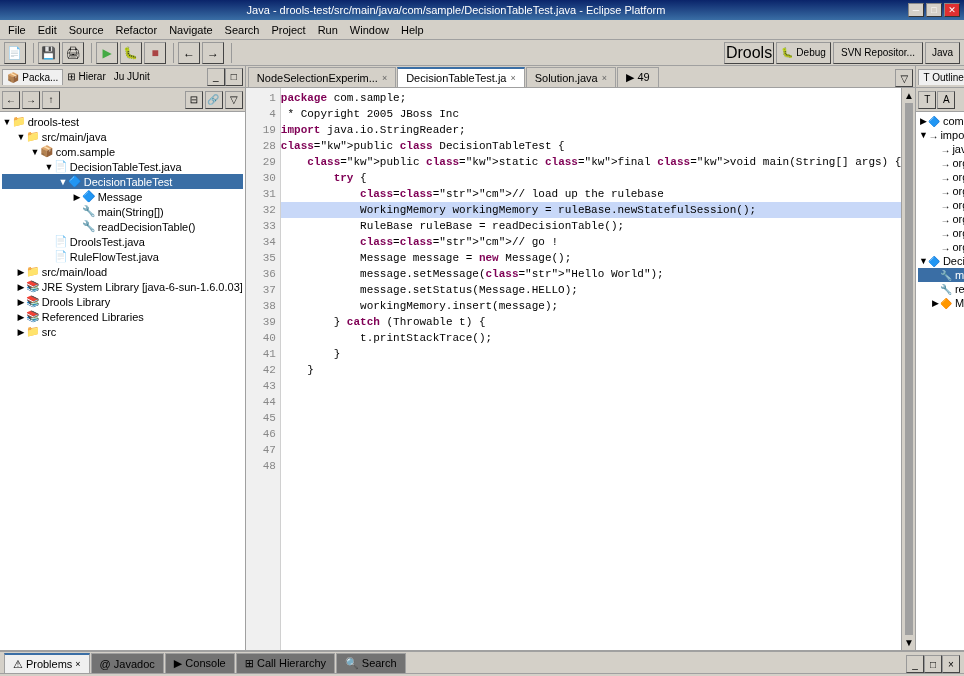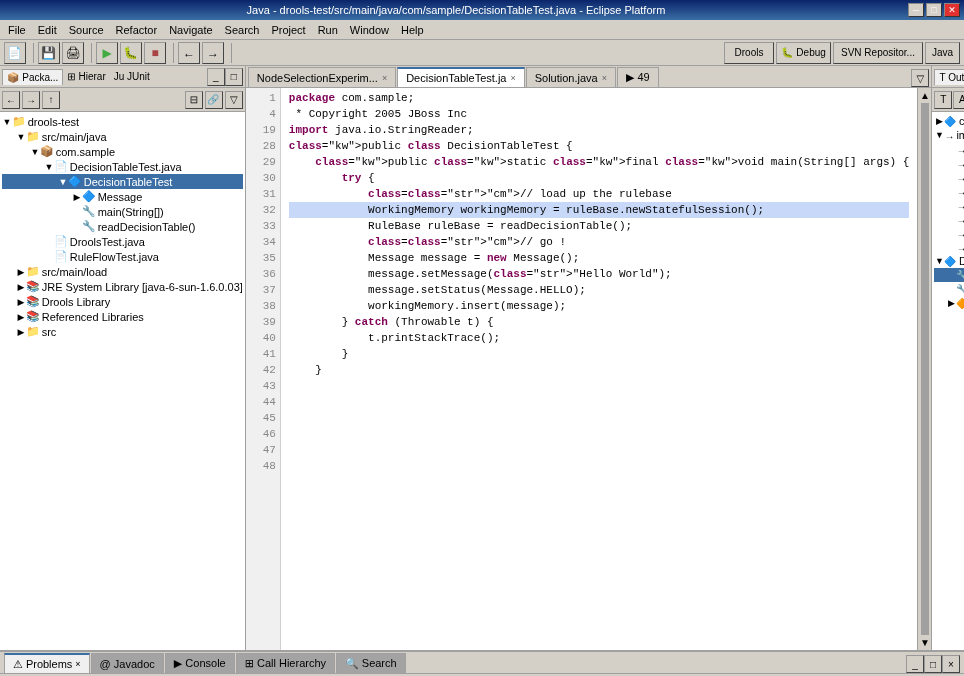--- a/index.html
+++ b/index.html
@@ -40,35 +40,35 @@
     .tree-label { font-size: 11px; }
 
     
     #center-panel { flex: 1; display: flex; flex-direction: column; background: #f0f0f0; }
     #editor-tabs { background: #d4d0c8; height: 22px; display: flex; align-items: flex-end; padding: 0 2px; border-bottom: 1px solid #a0a0a0; overflow: hidden; }
     .editor-tab { height: 20px; padding: 0 8px; font-size: 11px; cursor: pointer; display: flex; align-items: center; gap: 4px; background: #d4d0c8; border-top: 1px solid #a0a0a0; border-left: 1px solid #a0a0a0; border-right: 1px solid #a0a0a0; margin-right: 1px; white-space: nowrap; }
     .editor-tab.active { background: white; border-top: 2px solid #3a6ea5; justify-content: space-between; }
     .editor-tab .close-x { font-size: 9px; color: #666; }
     #editor-area { display: flex; flex: 1; background: white; overflow: hidden; }
     #line-numbers { background: #f0f0f0; border-right: 1px solid #d0d0d0; padding: 2px 4px; font-family: 'Courier New', monospace; font-size: 11px; color: #888; line-height: 16px; min-width: 35px; text-align: right; overflow: hidden; }
-    #code-area { flex: 1; font-family: 'Courier New', monospace; font-size: 11px; padding: 2px 8px; overflow: auto; line-height: 16px; }
+    #code-area { flex: 1; font-family: 'Courier New', monospace; font-size: 11px; padding: 2px 0; overflow: auto; line-height: 16px; }
     .code-line { white-space: pre; line-height: 16px; }
     .code-line.highlighted { background: #c8d8f8; }
     .kw { color: #7f0055; font-weight: bold; }
 
     
     #right-panel { width: 195px; display: flex; flex-direction: column; background: #f0f0f0; border-left: 1px solid #a0a0a0; }
     #right-panel-tabs { background: #d4d0c8; height: 22px; display: flex; align-items: center; border-bottom: 1px solid #a0a0a0; padding: 0 2px; }
     #outline-toolbar { background: #d4d0c8; height: 24px; display: flex; align-items: center; padding: 0 2px; gap: 1px; border-bottom: 1px solid #a0a0a0; }
     #outline-area { flex: 1; overflow-y: auto; background: white; padding: 2px; }
 
     
     #bottom-panel { height: 210px; background: #f0f0f0; border-top: 2px solid #a0a0a0; display: flex; flex-direction: column; }
     #bottom-tabs { background: #d4d0c8; height: 22px; display: flex; align-items: flex-end; padding: 0 4px; border-bottom: 1px solid #a0a0a0; }
-    .bottom-tab { height: 20px; padding: 0 8px; font-size: 11px; cursor: pointer; display: flex; align-items: center; gap: 3px; background: #a3a3a3; border-top: 1px solid #a0a0a0; border-left: 1px solid #a0a0a0; border-right: 1px solid #a0a0a0; margin-right: 1px; }
+    .bottom-tab { height: 20px; padding: 0 8px; font-size: 11px; cursor: pointer; display: flex; align-items: center; gap: 3px; background: #737373; border-top: 1px solid #a0a0a0; border-left: 1px solid #a0a0a0; border-right: 1px solid #a0a0a0; margin-right: 1px; }
     .bottom-tab.active { background: #f0f0f0; border-top: 2px solid #3a6ea5; }
     #bottom-toolbar { background: #d4d0c8; height: 22px; display: flex; align-items: center; padding: 0 4px; border-bottom: 1px solid #a0a0a0; justify-content: flex-end; gap: 2px; }
 
     
     ::-webkit-scrollbar { width: 8px; height: 8px; }
     ::-webkit-scrollbar-track { background: #d4d0c8; }
     ::-webkit-scrollbar-thumb { background: #a0a0a0; }
 
     .editor-scrollbar { background: #d4d0c8; width: 14px; }
   </style>
@@ -104,21 +104,21 @@
   <div class="toolbar-btn">🖨</div>
   <div class="toolbar-sep"></div>
   <div class="toolbar-btn" style="color:#4a4;">▶</div>
   <div class="toolbar-btn" style="color:#44a;">🐛</div>
   <div class="toolbar-btn" style="color:#a44;">■</div>
   <div class="toolbar-sep"></div>
   <div class="toolbar-btn">←</div>
   <div class="toolbar-btn">→</div>
   <div class="toolbar-sep"></div>
   <div style="flex:1"></div>
-  <div class="toolbar-btn" style="font-size:10px; width:50px; padding:0 4px;">Drools</div>
+  <div class="toolbar-btn" style="font-size:16px; width:50px; padding:0 4px;">Drools</div>
   <div class="toolbar-btn" style="font-size:10px; width:55px; padding:0 4px;">🐛 Debug</div>
   <div class="toolbar-btn" style="font-size:10px; width:90px; padding:0 4px;">SVN Repositor...</div>
   <div class="toolbar-btn" style="font-size:10px; width:35px; padding:0 4px;">Java</div>
 </div>
 
 <div id="main">
 
   <div id="left-panel">
     <div id="left-panel-tabs">
       <div class="panel-tab active">📦 Packa...</div>

